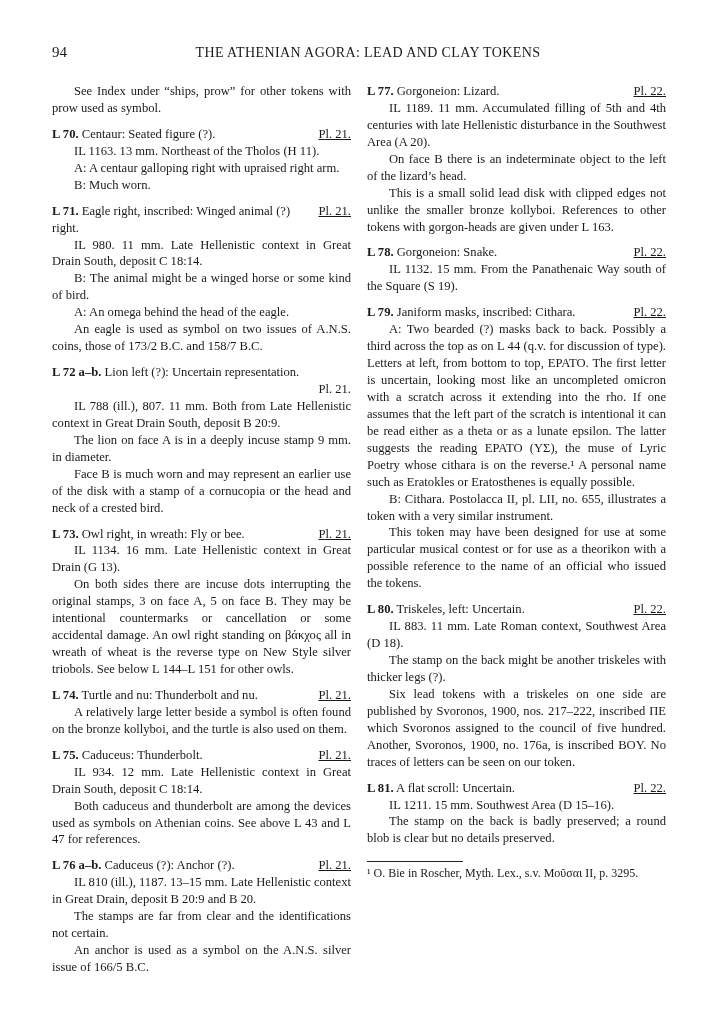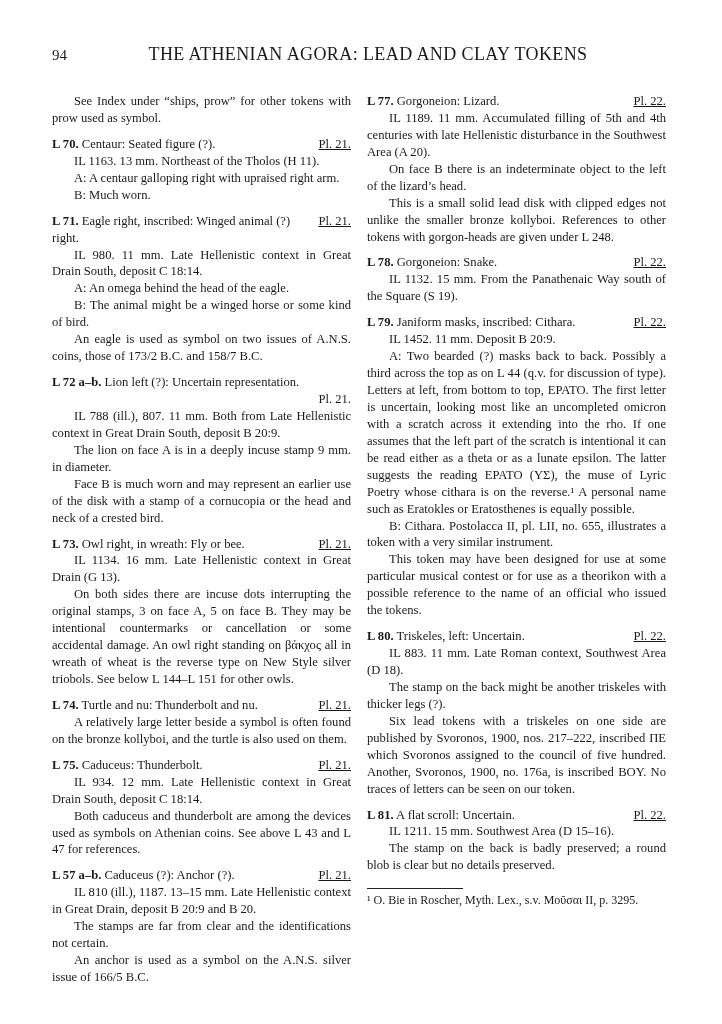--- a/index.html
+++ b/index.html
@@ -16,31 +16,31 @@
   .page {
     position: relative;
     width: 722px;
     height: 1024px;
     box-sizing: border-box;
     padding: 44px 46px 28px 52px;
   }
   .header {
     display: flex;
     align-items: baseline;
-    margin-bottom: 28px;
+    margin-bottom: 22px;
   }
   .folio {
     font-size: 15px;
     width: 60px;
     flex: 0 0 60px;
   }
   .running-title {
     flex: 1 1 auto;
     text-align: center;
-    font-size: 18px;
+    font-size: 14px;
     letter-spacing: 0.4px;
     padding-right: 52px;
     white-space: nowrap;
   }
   .columns {
     display: flex;
     gap: 16px;
     align-items: flex-start;
   }
   .col {
@@ -128,22 +128,22 @@
         <p class="para">A: A centaur galloping right with upraised right arm.</p>
         <p class="para">B: Much worn.</p>
       </div>
 
       <div class="entry">
         <div class="entry-head wrapped">
           <span class="plate">Pl. 21.</span>
           <span class="ttl"><b>L 71.</b> <span>Eagle right, inscribed: Winged animal (?) right.</span></span>
         </div>
         <p class="para">IL 980. 11 mm. Late Hellenistic context in Great Drain South, deposit C 18:14.</p>
+        <p class="para">B: The animal might be a winged horse or some kind of bird.</p>
         <p class="para">A: An omega behind the head of the eagle.</p>
-        <p class="para">B: The animal might be a winged horse or some kind of bird.</p>
         <p class="para">An eagle is used as symbol on two issues of A.N.S. coins, those of 173/2 B.C. and 158/7 B.C.</p>
       </div>
 
       <div class="entry">
         <div class="entry-head wrapped">
           <span class="ttl"><b>L 72 a–b.</b> <span>Lion left (?): Uncertain representation.</span></span>
           <span class="plate-right">Pl. 21.</span>
         </div>
         <p class="para">IL 788 (ill.), 807. 11 mm. Both from Late Hellenistic context in Great Drain South, deposit B 20:9.</p>
         <p class="para">The lion on face A is in a deeply incuse stamp 9 mm. in diameter.</p>
@@ -171,56 +171,55 @@
         <div class="entry-head">
           <span class="ttl"><b>L 75.</b> <span>Caduceus: Thunderbolt.</span></span>
           <span class="plate">Pl. 21.</span>
         </div>
         <p class="para">IL 934. 12 mm. Late Hellenistic context in Great Drain South, deposit C 18:14.</p>
         <p class="para">Both caduceus and thunderbolt are among the devices used as symbols on Athenian coins. See above L 43 and L 47 for references.</p>
       </div>
 
       <div class="entry">
         <div class="entry-head">
-          <span class="ttl"><b>L 57 a–b.</b> <span>Caduceus (?): Anchor (?).</span></span>
+          <span class="ttl"><b>L 76 a–b.</b> <span>Caduceus (?): Anchor (?).</span></span>
           <span class="plate">Pl. 21.</span>
         </div>
         <p class="para">IL 810 (ill.), 1187. 13–15 mm. Late Hellenistic context in Great Drain, deposit B 20:9 and B 20.</p>
         <p class="para">The stamps are far from clear and the identifications not certain.</p>
         <p class="para">An anchor is used as a symbol on the A.N.S. silver issue of 166/5 B.C.</p>
       </div>
 
     </div>
 
     <div class="col">
 
       <div class="entry">
         <div class="entry-head">
           <span class="ttl"><b>L 77.</b> <span>Gorgoneion: Lizard.</span></span>
           <span class="plate">Pl. 22.</span>
         </div>
         <p class="para">IL 1189. 11 mm. Accumulated filling of 5th and 4th centuries with late Hellenistic disturbance in the Southwest Area (A 20).</p>
         <p class="para">On face B there is an indeterminate object to the left of the lizard’s head.</p>
-        <p class="para">This is a small solid lead disk with clipped edges not unlike the smaller bronze kollyboi. References to other tokens with gorgon-heads are given under L 248.</p>
+        <p class="para">This is a small solid lead disk with clipped edges not unlike the smaller bronze kollyboi. References to other tokens with gorgon-heads are given under L 163.</p>
       </div>
 
       <div class="entry">
         <div class="entry-head">
           <span class="ttl"><b>L 78.</b> <span>Gorgoneion: Snake.</span></span>
           <span class="plate">Pl. 22.</span>
         </div>
         <p class="para">IL 1132. 15 mm. From the Panathenaic Way south of the Square (S 19).</p>
       </div>
 
       <div class="entry">
         <div class="entry-head">
           <span class="ttl"><b>L 79.</b> <span>Janiform masks, inscribed: Cithara.</span></span>
           <span class="plate">Pl. 22.</span>
         </div>
-        <p class="para">IL 1452. 11 mm. Deposit B 20:9.</p>
         <p class="para">A: Two bearded (?) masks back to back. Possibly a third across the top as on L 44 (q.v. for discussion of type). Letters at left, from bottom to top, EPATO. The first letter is uncertain, looking most like an uncompleted omicron with a scratch across it extending into the rho. If one assumes that the left part of the scratch is intentional it can be read either as a theta or as a lunate epsilon. The latter suggests the reading EPATO (YΣ), the muse of Lyric Poetry whose cithara is on the reverse.¹ A personal name such as Eratokles or Eratosthenes is equally possible.</p>
         <p class="para">B: Cithara. Postolacca II, pl. LII, no. 655, illustrates a token with a very similar instrument.</p>
         <p class="para">This token may have been designed for use at some particular musical contest or for use as a theorikon with a possible reference to the name of an official who issued the tokens.</p>
       </div>
 
       <div class="entry">
         <div class="entry-head">
           <span class="ttl"><b>L 80.</b> <span>Triskeles, left: Uncertain.</span></span>
           <span class="plate">Pl. 22.</span>
         </div>

